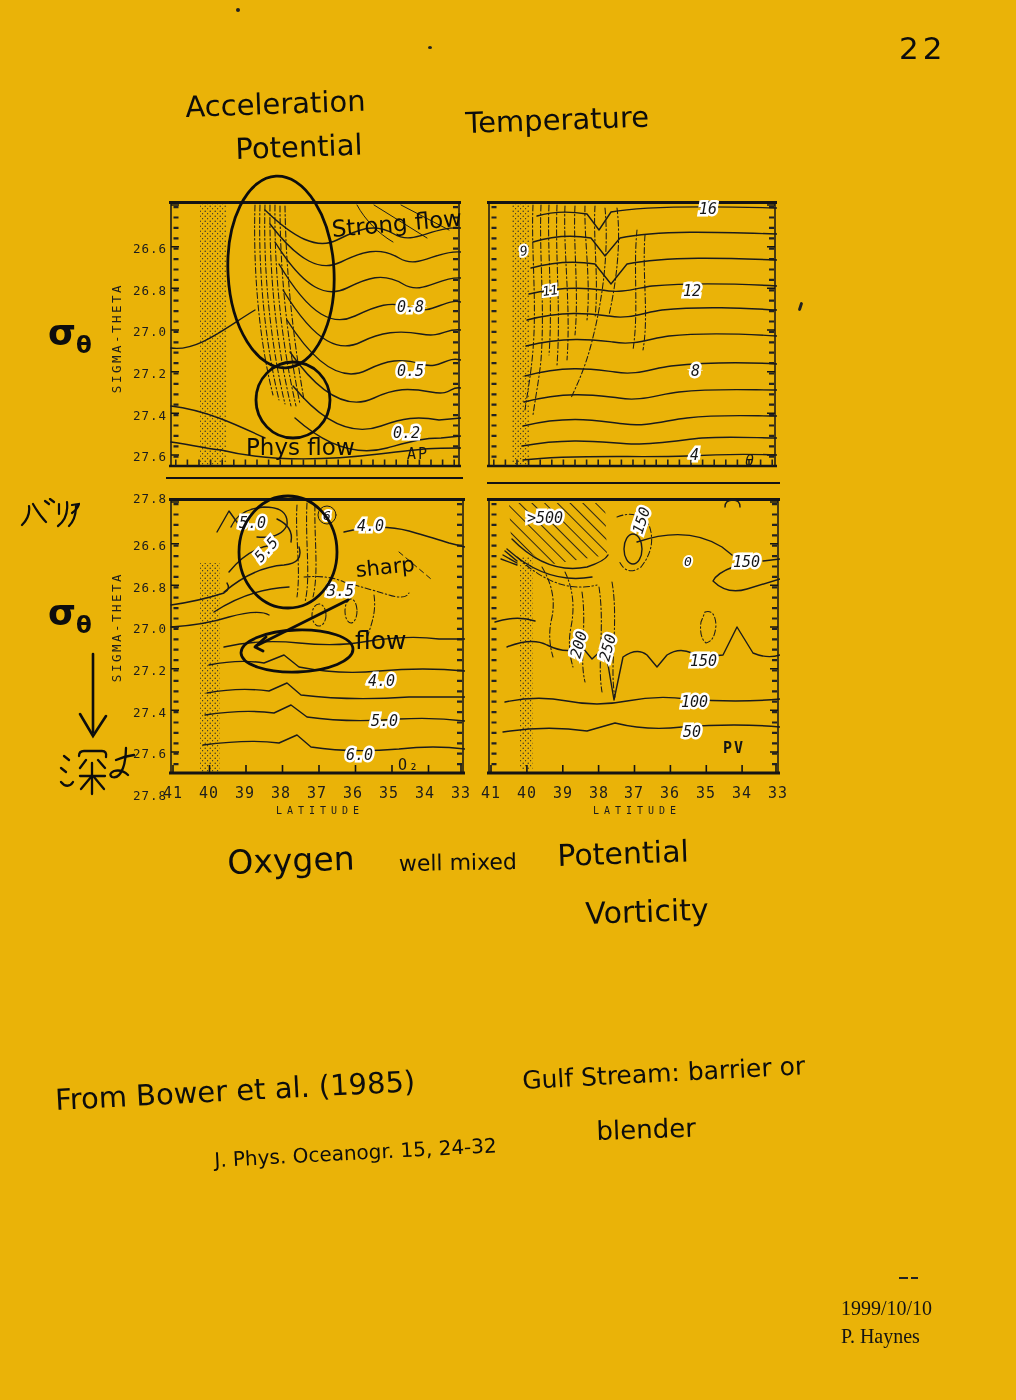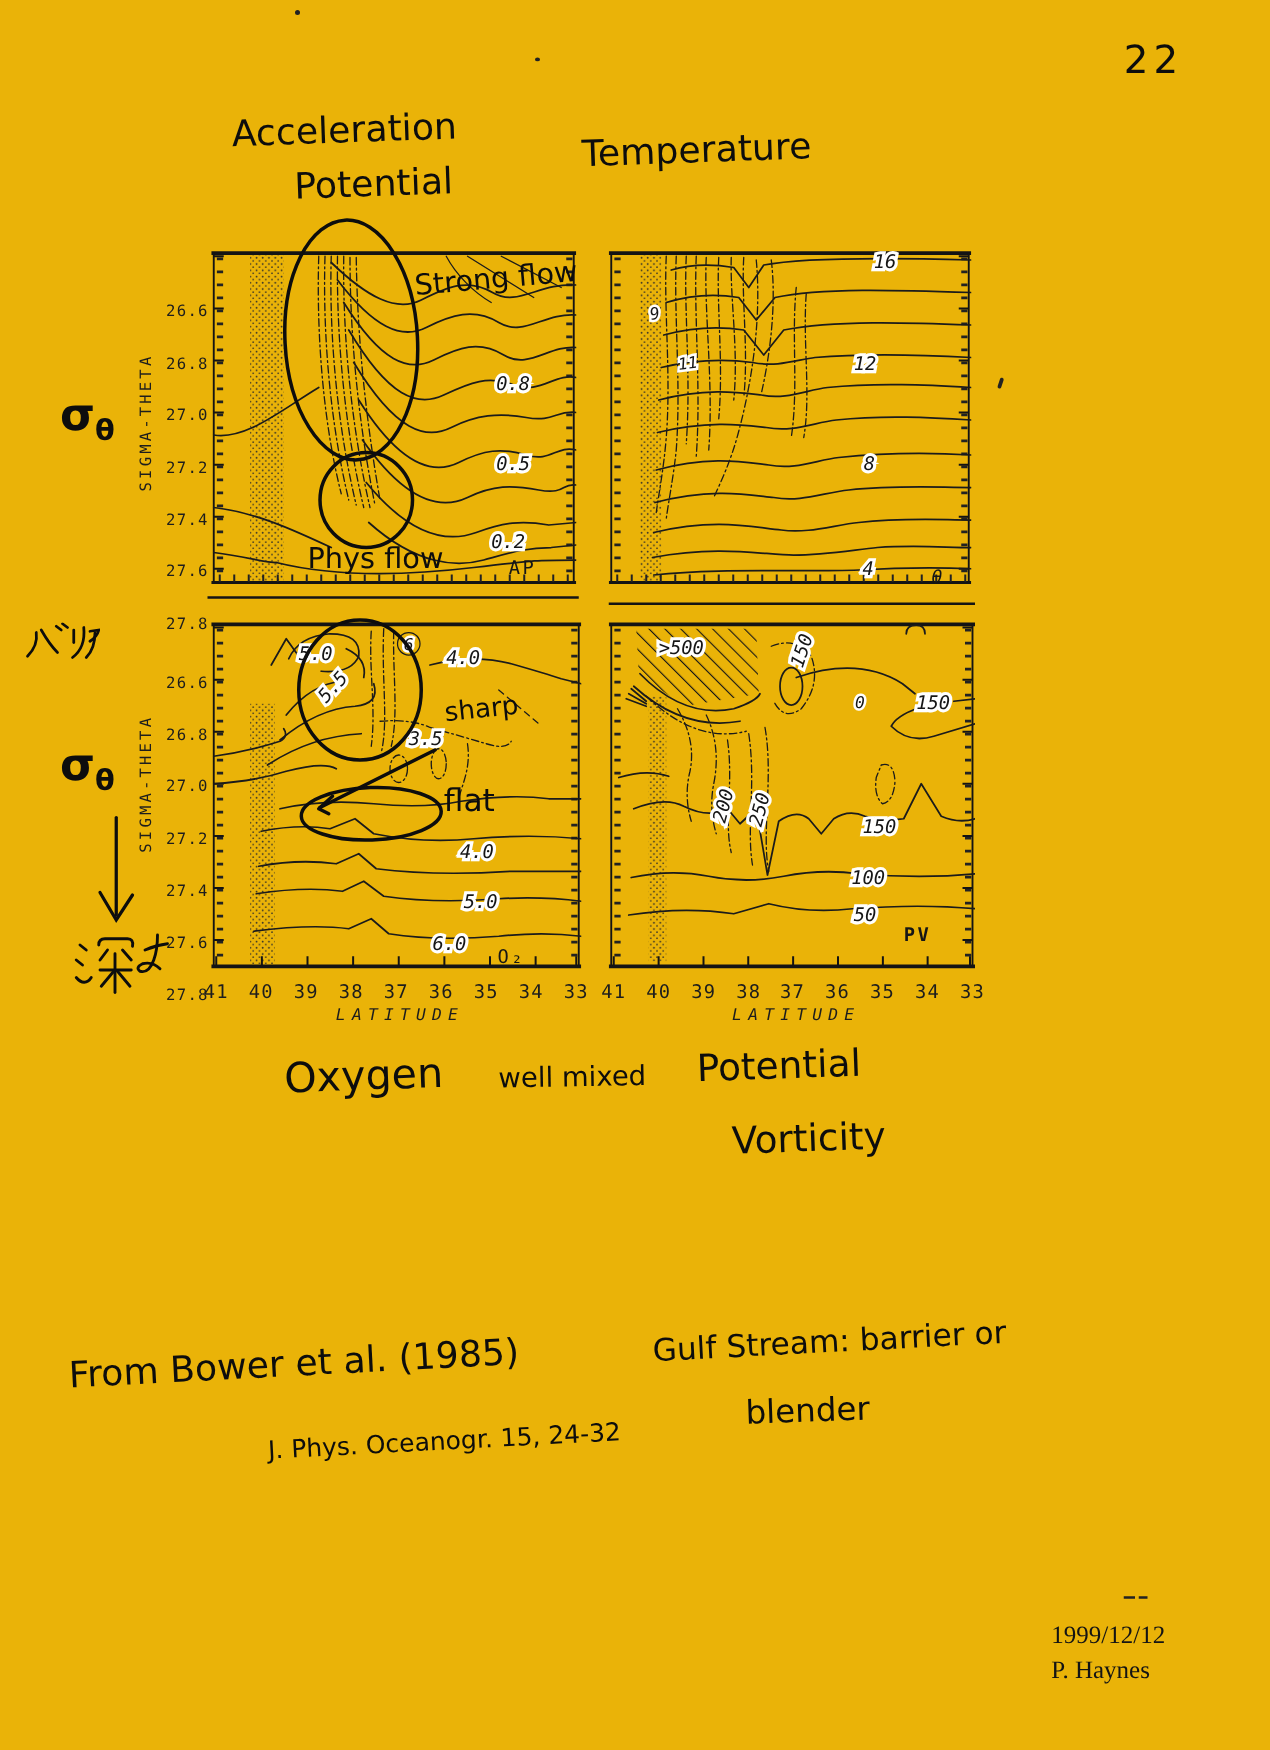--- a/index.html
+++ b/index.html
@@ -4,21 +4,21 @@
 <style>
   html,body{margin:0;padding:0;background:#ffffff;}
   .page{position:relative;width:1016px;height:1400px;background:#eab308;overflow:hidden;
         font-family:"DejaVu Sans",sans-serif;color:#111;}
   .abs{position:absolute;}
   .hw{position:absolute;white-space:nowrap;color:#0d0d0d;font-family:"DejaVu Sans",sans-serif;
       transform-origin:left bottom;}
   .mono{position:absolute;white-space:nowrap;font-family:"DejaVu Sans Mono",monospace;color:#1d1d1d;}
   .ytick{width:44px;text-align:right;font-size:12.5px;letter-spacing:1px;margin-top:44px;}
   .xtick{font-size:15px;transform:translateX(-50%);letter-spacing:1px;}
-  .axlab{font-size:13px;letter-spacing:5px;transform:translateX(-50%);font-style:italic;}
+  .axlab{font-size:10px;letter-spacing:5px;transform:translateX(-50%);}
   .vlab{font-size:12.5px;letter-spacing:2.5px;transform:translate(-50%,-50%) rotate(-90deg);}
   .serif{position:absolute;font-family:"Liberation Serif","DejaVu Serif",serif;color:#141414;}
   .speck{position:absolute;background:#222;border-radius:50%;}
   svg{display:block;}
   svg text{font-family:"DejaVu Sans Mono",monospace;fill:#161616;}
   .cl{font-style:italic;font-size:15px;paint-order:stroke;stroke:#fff;stroke-width:5px;}
   .cls{font-style:italic;font-size:13px;paint-order:stroke;stroke:#fff;stroke-width:4px;}
   .corner{font-size:15px;letter-spacing:2px;}
   .c{fill:none;stroke:#1b1b1b;stroke-width:1.4;stroke-linecap:round;stroke-linejoin:round;}
   .t{fill:none;stroke:#1b1b1b;stroke-width:1;stroke-linecap:round;}
@@ -324,21 +324,21 @@
     <ellipse class="hwstroke" stroke-width="3.4" cx="297" cy="651" rx="56" ry="21" transform="rotate(-2 297 651)"></ellipse>
     <g class="hwstroke" stroke-width="2.4">
       <path d="M348,600 L256,646"></path>
         <path d="M266,637 L255,647 L263,651"></path>
     </g>
   </svg>
 
   <div class="hw" style="left:333px;top:216px;font-size:23px;transform:rotate(-5deg);">Strong flow</div>
   <div class="hw" style="left:246px;top:434px;font-size:23px;">Phys flow</div>
   <div class="hw" style="left:357px;top:558px;font-size:21px;transform:rotate(-6deg);">sharp</div>
-  <div class="hw" style="left:355px;top:626px;font-size:25px;">flat</div>
+  <div class="hw" style="left:355px;top:626px;font-size:25px;">flow</div>
 
   <div class="mono xtick" style="left:173px;top:784px;">41</div>
   <div class="mono xtick" style="left:209px;top:784px;">40</div>
   <div class="mono xtick" style="left:245px;top:784px;">39</div>
   <div class="mono xtick" style="left:281px;top:784px;">38</div>
   <div class="mono xtick" style="left:317px;top:784px;">37</div>
   <div class="mono xtick" style="left:353px;top:784px;">36</div>
   <div class="mono xtick" style="left:389px;top:784px;">35</div>
   <div class="mono xtick" style="left:425px;top:784px;">34</div>
   <div class="mono xtick" style="left:461px;top:784px;">33</div>
@@ -358,16 +358,16 @@
   <div class="hw" style="left:228px;top:843px;font-size:33px;transform:rotate(-2deg);">Oxygen</div>
   <div class="hw" style="left:399px;top:851px;font-size:22px;transform:rotate(-1deg);">well mixed</div>
   <div class="hw" style="left:558px;top:838px;font-size:30px;transform:rotate(-2deg);">Potential</div>
   <div class="hw" style="left:586px;top:896px;font-size:30px;transform:rotate(-2deg);">Vorticity</div>
 
   <div class="hw" style="left:56px;top:1083px;font-size:29px;transform:rotate(-3deg);">From  Bower et al. (1985)</div>
   <div class="hw" style="left:523px;top:1066px;font-size:25px;transform:rotate(-3deg);">Gulf Stream: barrier or</div>
   <div class="hw" style="left:597px;top:1116px;font-size:26px;transform:rotate(-2deg);">blender</div>
   <div class="hw" style="left:215px;top:1148px;font-size:20px;transform:rotate(-3deg);">J. Phys. Oceanogr. 15, 24-32</div>
 
-  <div class="serif" style="left:841px;top:1297px;font-size:20px;">1999/12/12</div>
+  <div class="serif" style="left:841px;top:1297px;font-size:20px;">1999/10/10</div>
   <div class="serif" style="left:841px;top:1325px;font-size:20px;">P. Haynes</div>
 
 </div>
 
 </body></html>

